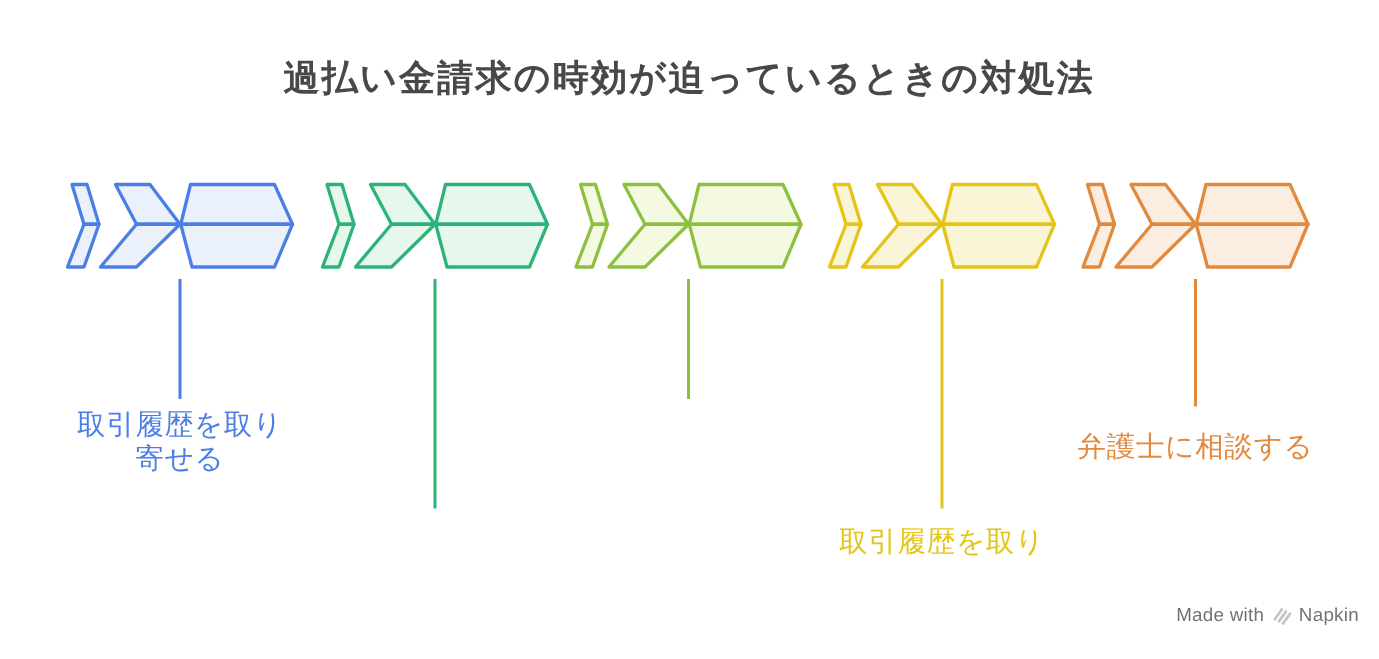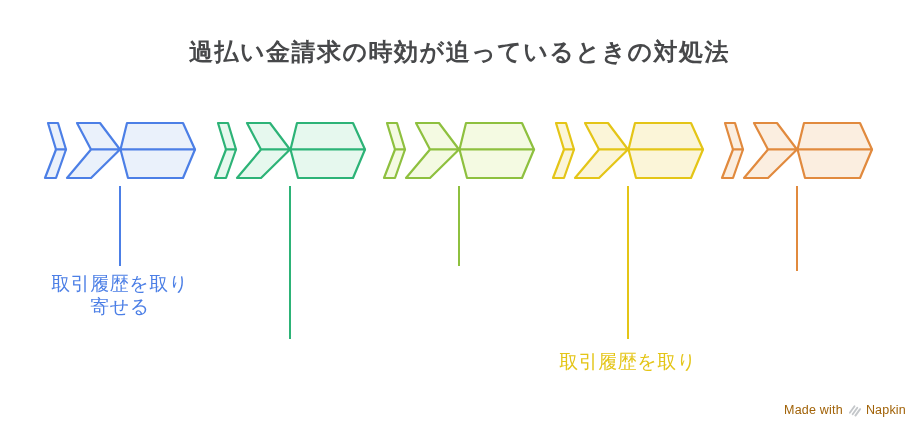--- a/index.html
+++ b/index.html
@@ -132,22 +132,23 @@
     <svg viewBox="0 0 152 57" aria-hidden="true">
       <path d="M3,1 L13,1 L21,27.5 L11,27.5 Z"></path>
         <path d="M11,27.5 L21,27.5 L11,56 L0,56 Z"></path>
       <path d="M32,1 L55,1 L75,27.5 L46,27.5 Z"></path>
         <path d="M46,27.5 L75,27.5 L46,56 L22,56 Z"></path>
       <path d="M82,1 L138,1 L150,27.5 L75.5,27.5 Z"></path>
         <path d="M75.5,27.5 L150,27.5 L138,56 L83,56 Z"></path>
     </svg>
   </div>
   <div class="connector c5" style="--stroke: #e18a3e; --fill: #fbeee0;"></div>
+  <div class="step-label l5" style="--stroke: #e18a3e; --fill: #fbeee0;">弁護士に相談する</div>
 
-  <div class="watermark" style="color: #a16207;">
+  <div class="watermark" style="color: #737373;">
     <span>Made with</span>
     <svg class="napkin-logo" width="13" height="13" viewBox="0 0 14 14" aria-hidden="true">
       <line x1="2" y1="9.5" x2="7" y2="2.5" style="stroke: rgb(196, 199, 202);"></line>
       <line x1="5" y1="11" x2="10" y2="4" style="stroke: rgb(196, 199, 202);"></line>
       <line x1="8" y1="12.5" x2="13" y2="5.5" style="stroke: rgb(196, 199, 202);"></line>
     </svg>
     <span>Napkin</span>
   </div>
 
 </div>

